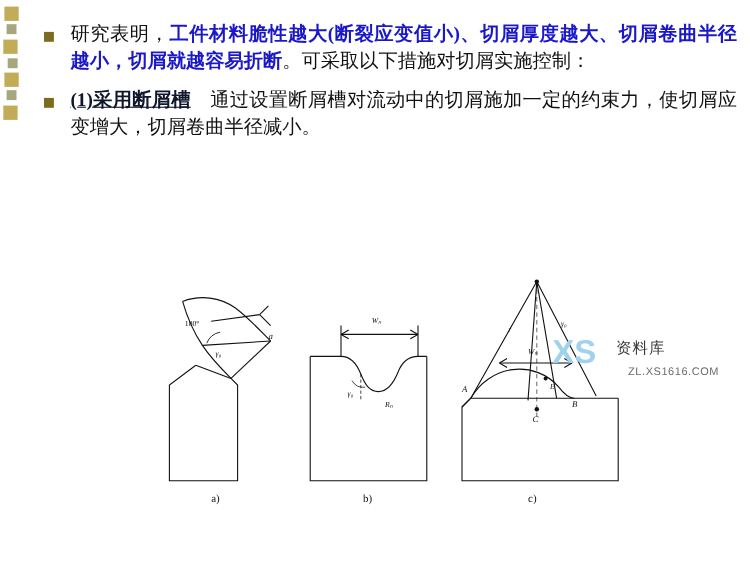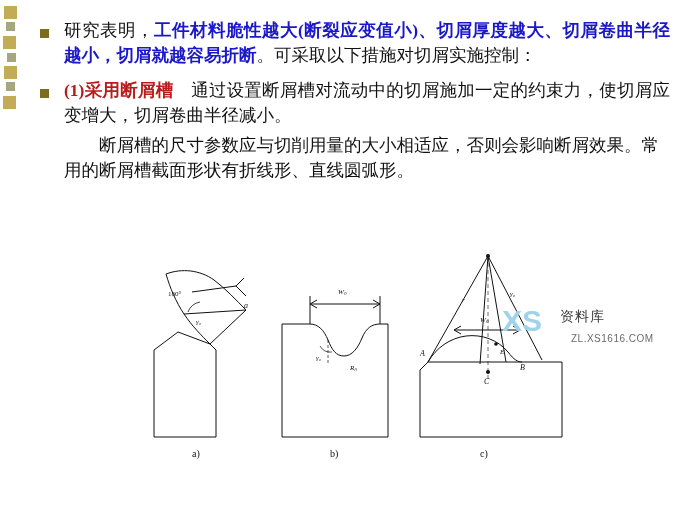--- a/index.html
+++ b/index.html
@@ -65,22 +65,23 @@
     font-size: 17.5px;
     line-height: 1.42;
     color: #111111;
     text-align: justify;
   }
   .em-blue {
     color: #1b18c8;
     font-weight: bold;
   }
   .em-red {
-    color: #b91c1c;
+    color: #0f172a;
     font-weight: bold;
+    text-decoration: underline;
   }
   .para-indent {
     margin-left: 34px;
     font-size: 17.5px;
     line-height: 1.42;
     color: #111111;
     text-indent: 2em;
   }
   
   .figure {
@@ -170,21 +171,20 @@
       </div>
     </div>
 
     <div class="bullet-row" style="margin-top:10px;">
       <div class="bullet-marker"></div>
       <div class="bullet-text">
         <span class="em-red">(1)采用断屑槽</span><span>　通过设置断屑槽对流动中的切屑施加一定的约束力，使切屑应变增大，切屑卷曲半径减小。</span>
       </div>
     </div>
 
-    <div class="para-indent" style="margin-top:4px;">断屑槽的尺寸参数应与切削用量的大小相适应，否则会影响断屑效果。常用的断屑槽截面形状有折线形、直线圆弧形。</div>
   </div>
 
   <div class="figure">
     <svg width="420" height="215" viewBox="0 0 420 215">
       <g stroke="#111" fill="none" stroke-width="1">
 
         <g>
           <path d="M18,22 C34,16 52,18 66,28 C78,37 88,48 98,58"></path>
           <path d="M18,22 C22,36 28,50 36,62 C44,74 54,84 62,92"></path>
           <path d="M36,62 L98,58"></path>

